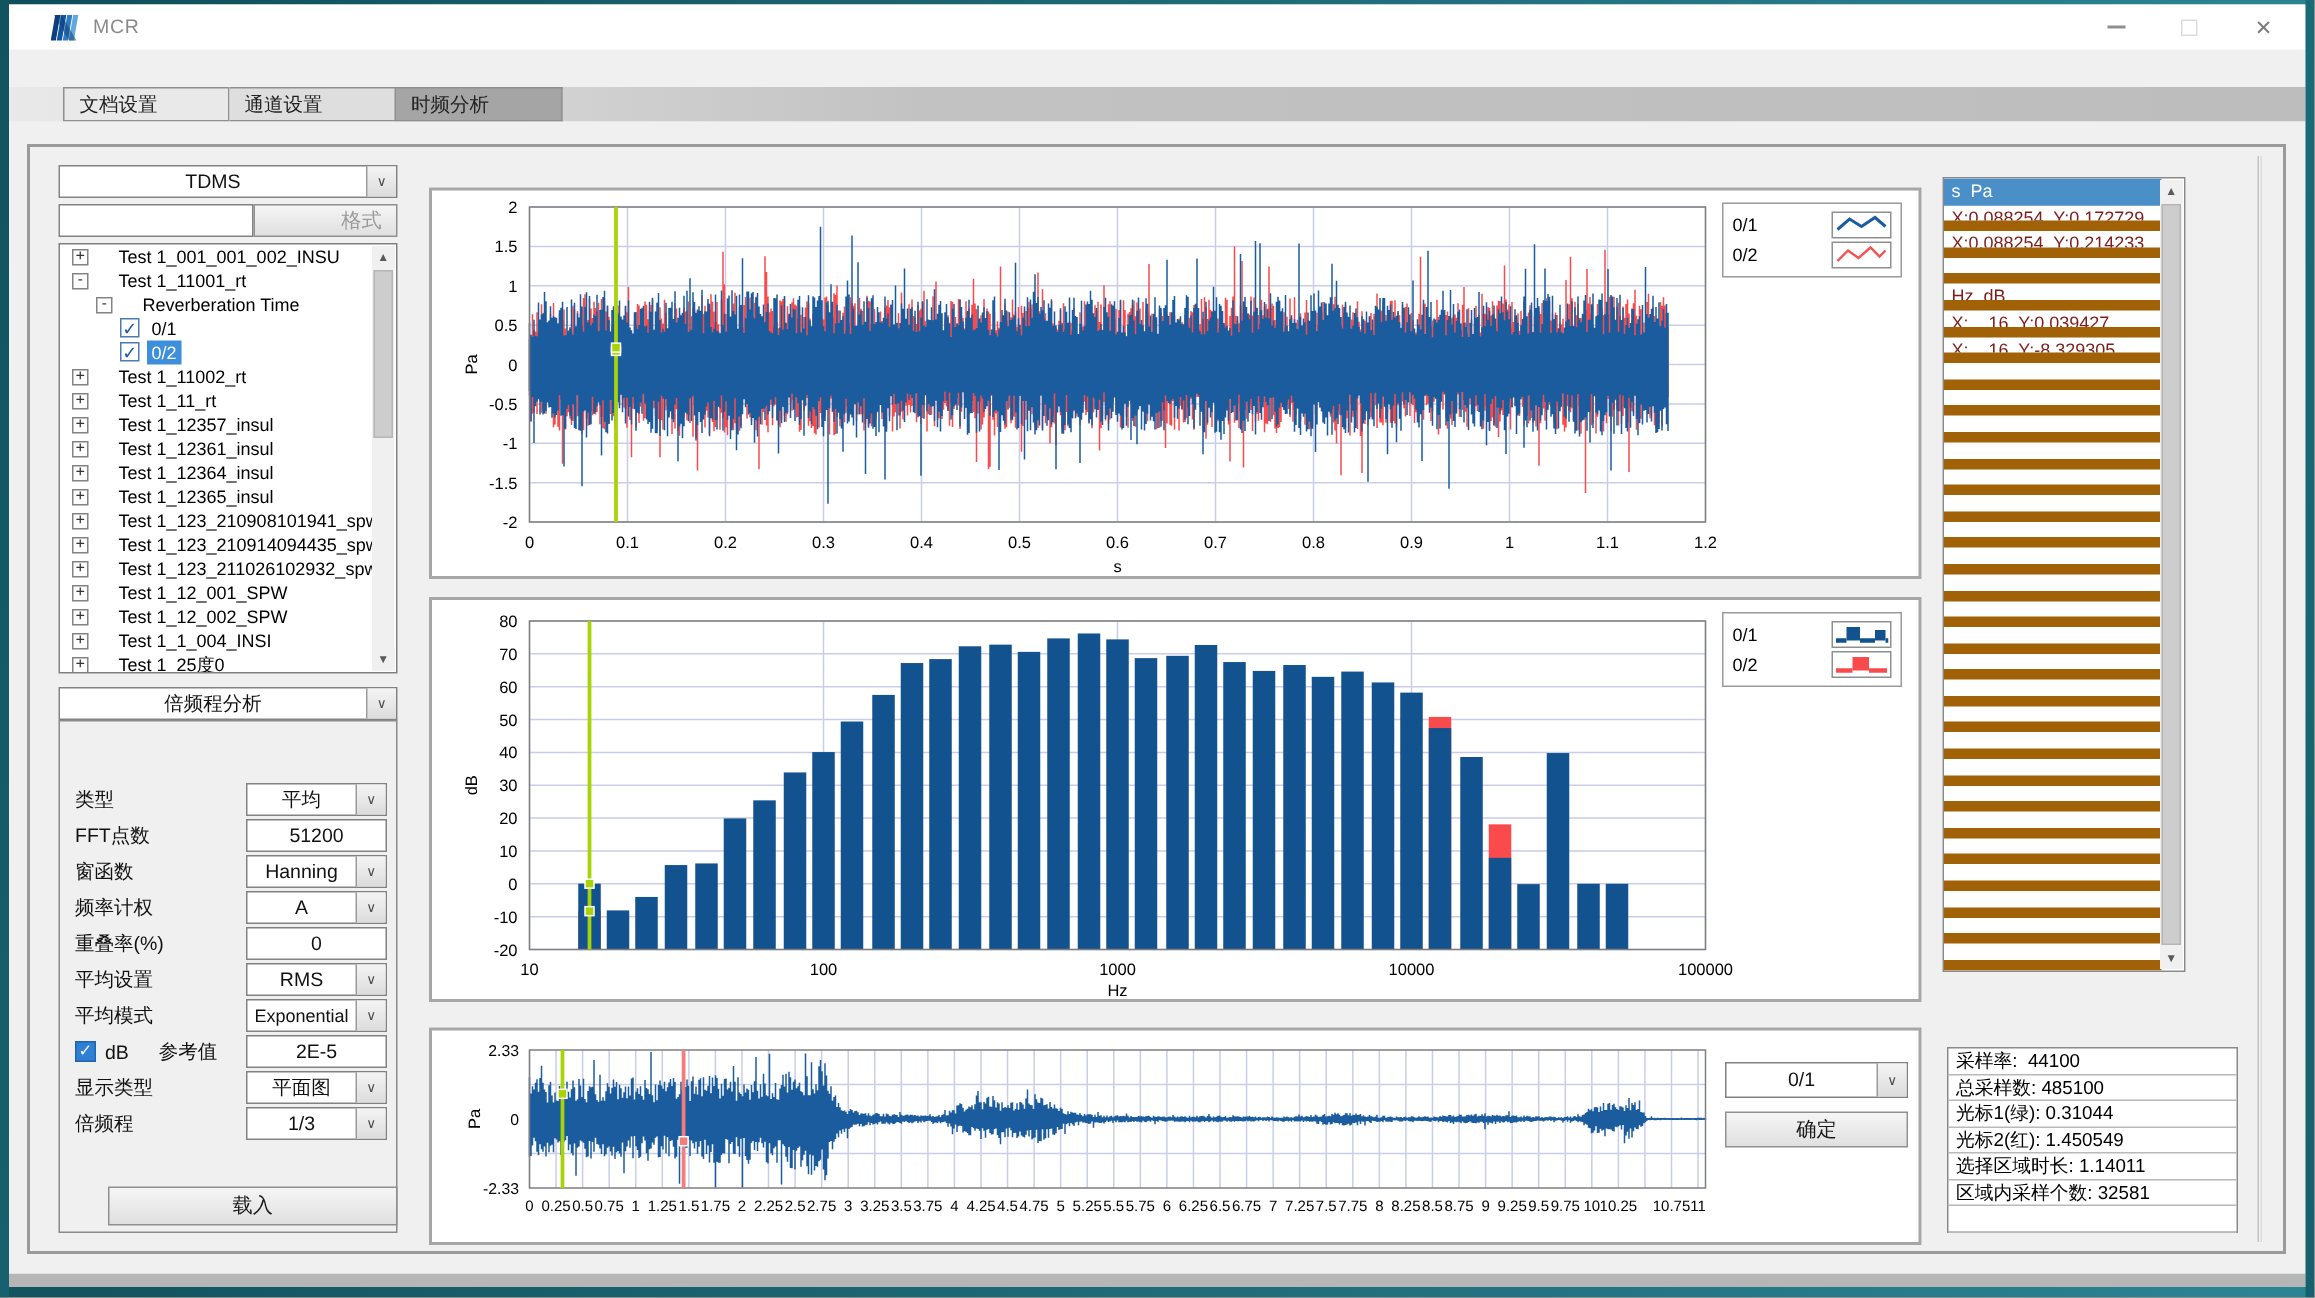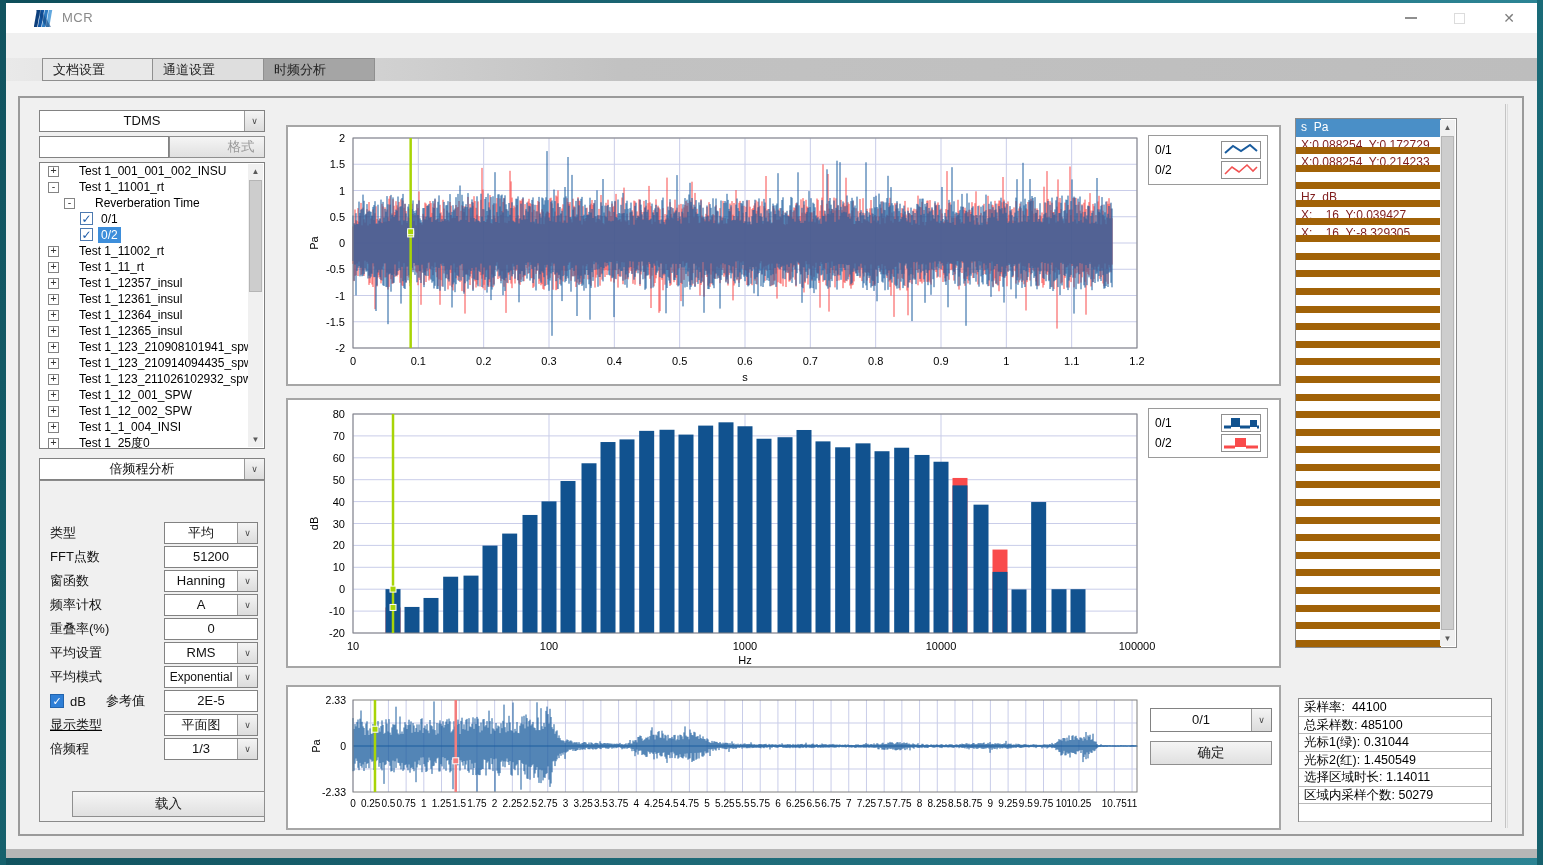--- a/index.html
+++ b/index.html
@@ -290,21 +290,21 @@
             <div class="form-row" style="top: 208px;">
               <div class="form-label">
                 <span class="form-check">✓</span>
                 <span>dB</span>
                 <span style="margin-left: 14px;">参考值</span>
               </div>
               <div class="form-ctl">
                 <div class="textbox" style="position: absolute;">2E-5</div>
               </div>
             </div>
-            <div class="form-row" style="top: 232px; text-decoration: underline;">
+            <div class="form-row" style="top: 232px;">
               <div class="form-label">
                 <span>显示类型</span>
               </div>
               <div class="form-ctl">
                 <div class="selectbox" style="position: absolute;">
                   <span class="sel-value">平面图</span>
                   <span class="sel-btn">∨</span>
                 </div>
               </div>
             </div>
@@ -655,21 +655,21 @@
           <div class="scroll-arrow" style="bottom:0;">▼</div>
         </div>
       </div>
 
       <div class="info-box">
           <div class="info-row">采样率:  44100</div>
           <div class="info-row">总采样数: 485100</div>
           <div class="info-row">光标1(绿): 0.31044</div>
           <div class="info-row">光标2(红): 1.450549</div>
           <div class="info-row">选择区域时长: 1.14011</div>
-          <div class="info-row">区域内采样个数: 50279</div>
+          <div class="info-row">区域内采样个数: 32581</div>
           <div class="info-row"></div>
         </div>
       <div class="v-divider"></div>
     </div>
   </div>
 
   <div class="frame-left"></div>
   <div class="frame-right"></div>
 </div>
 

